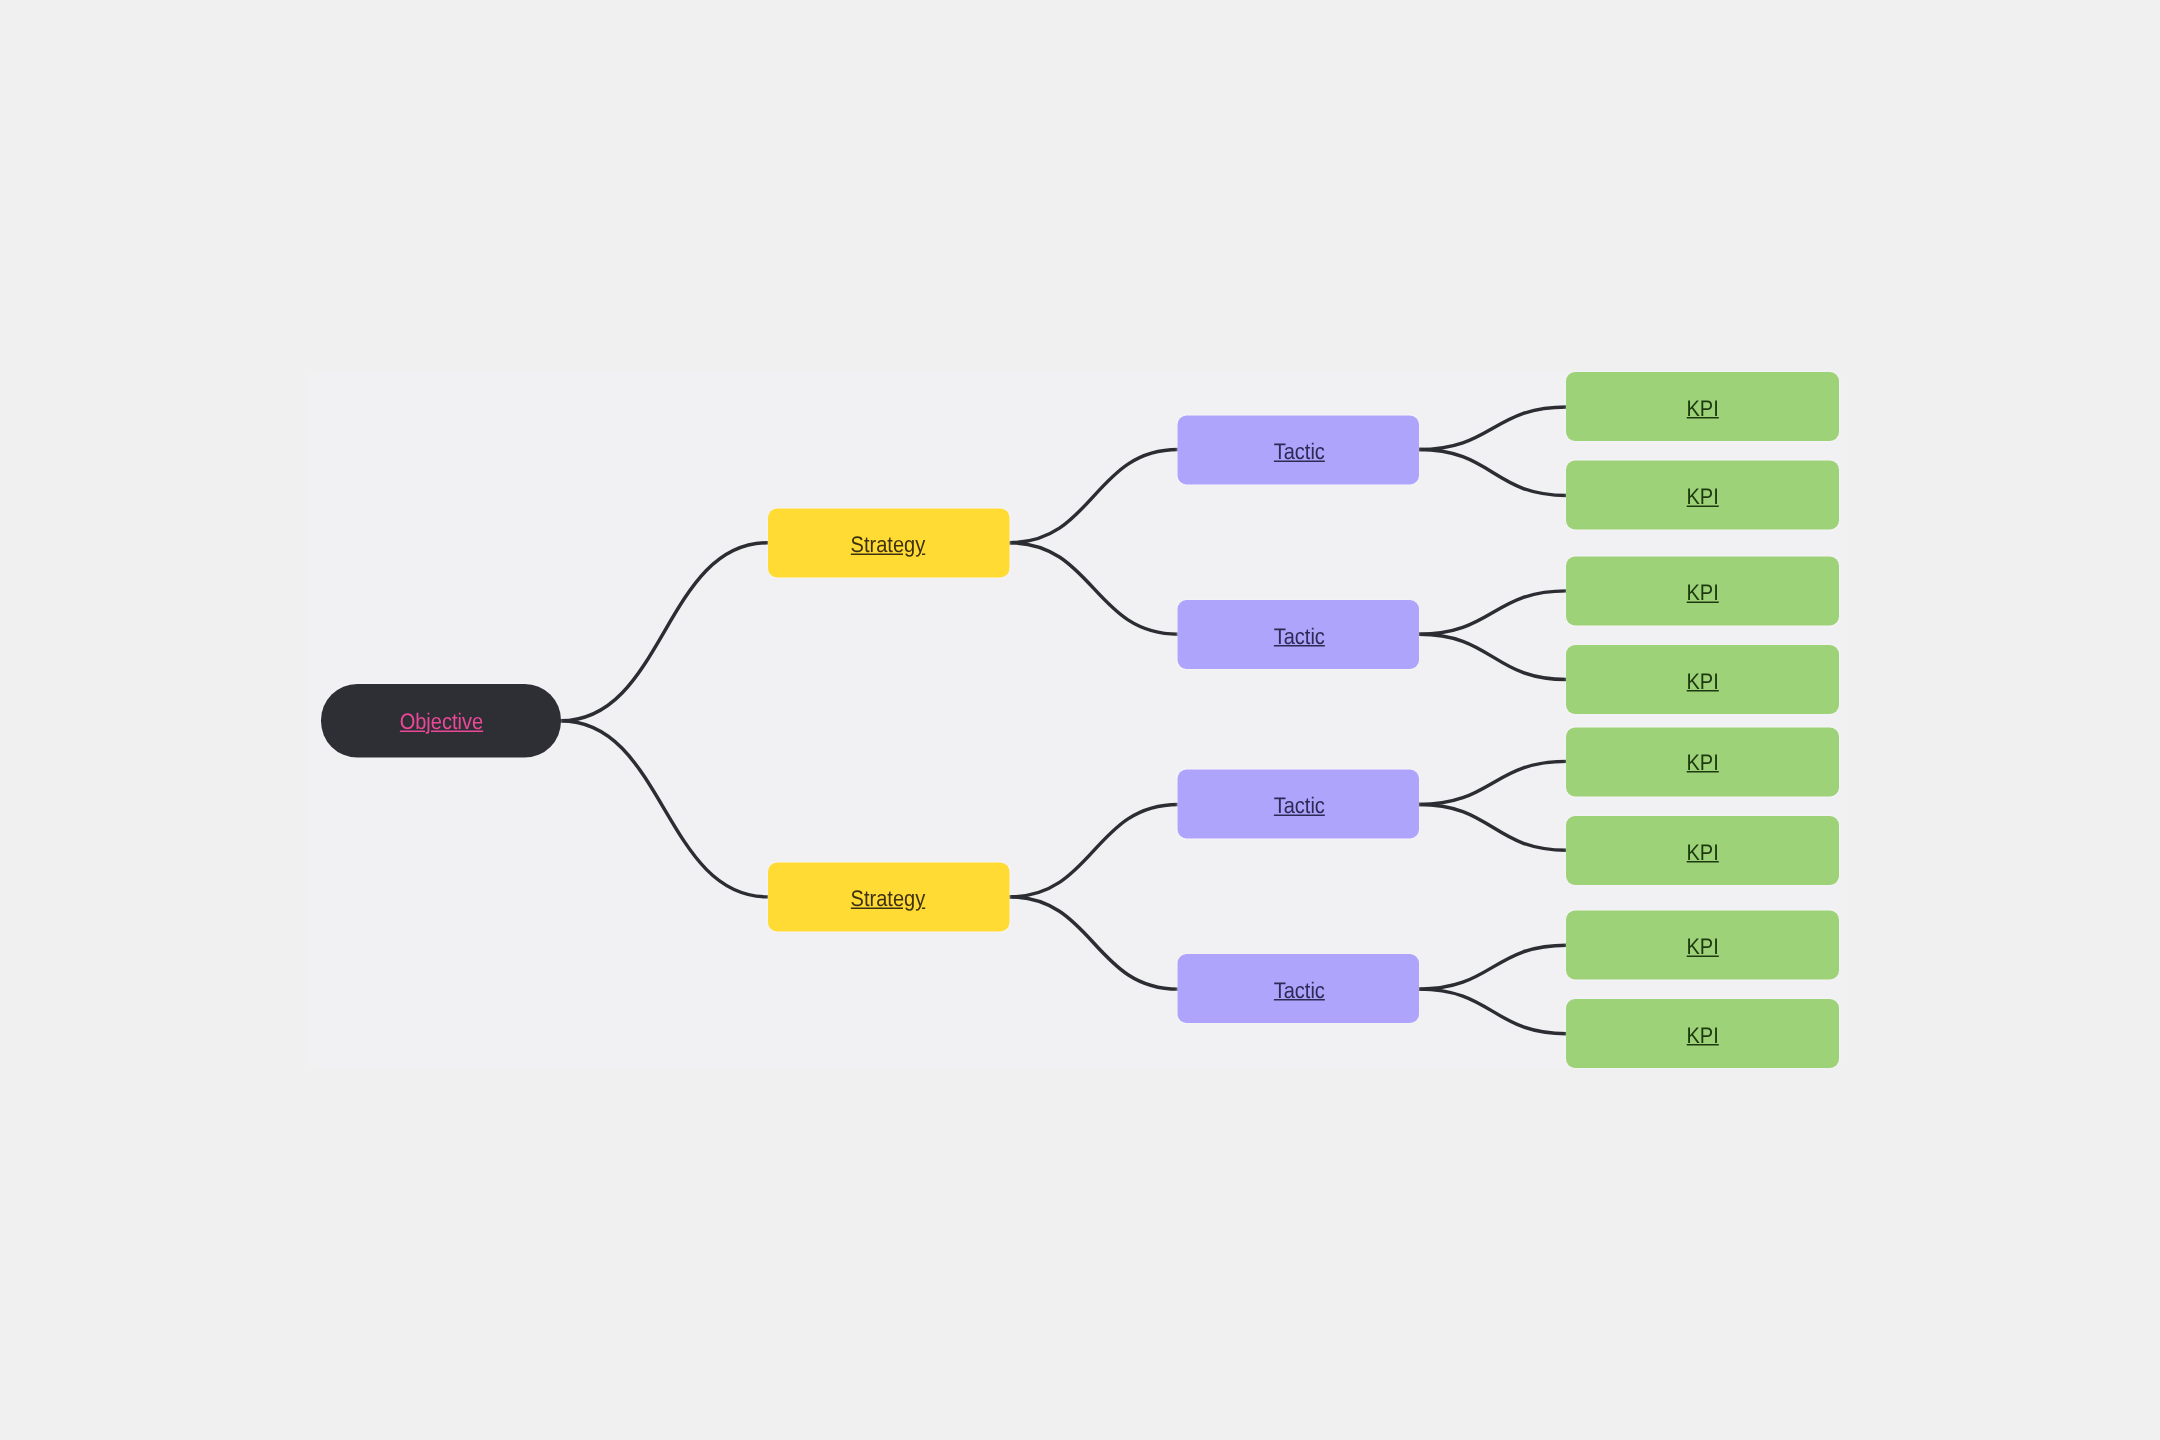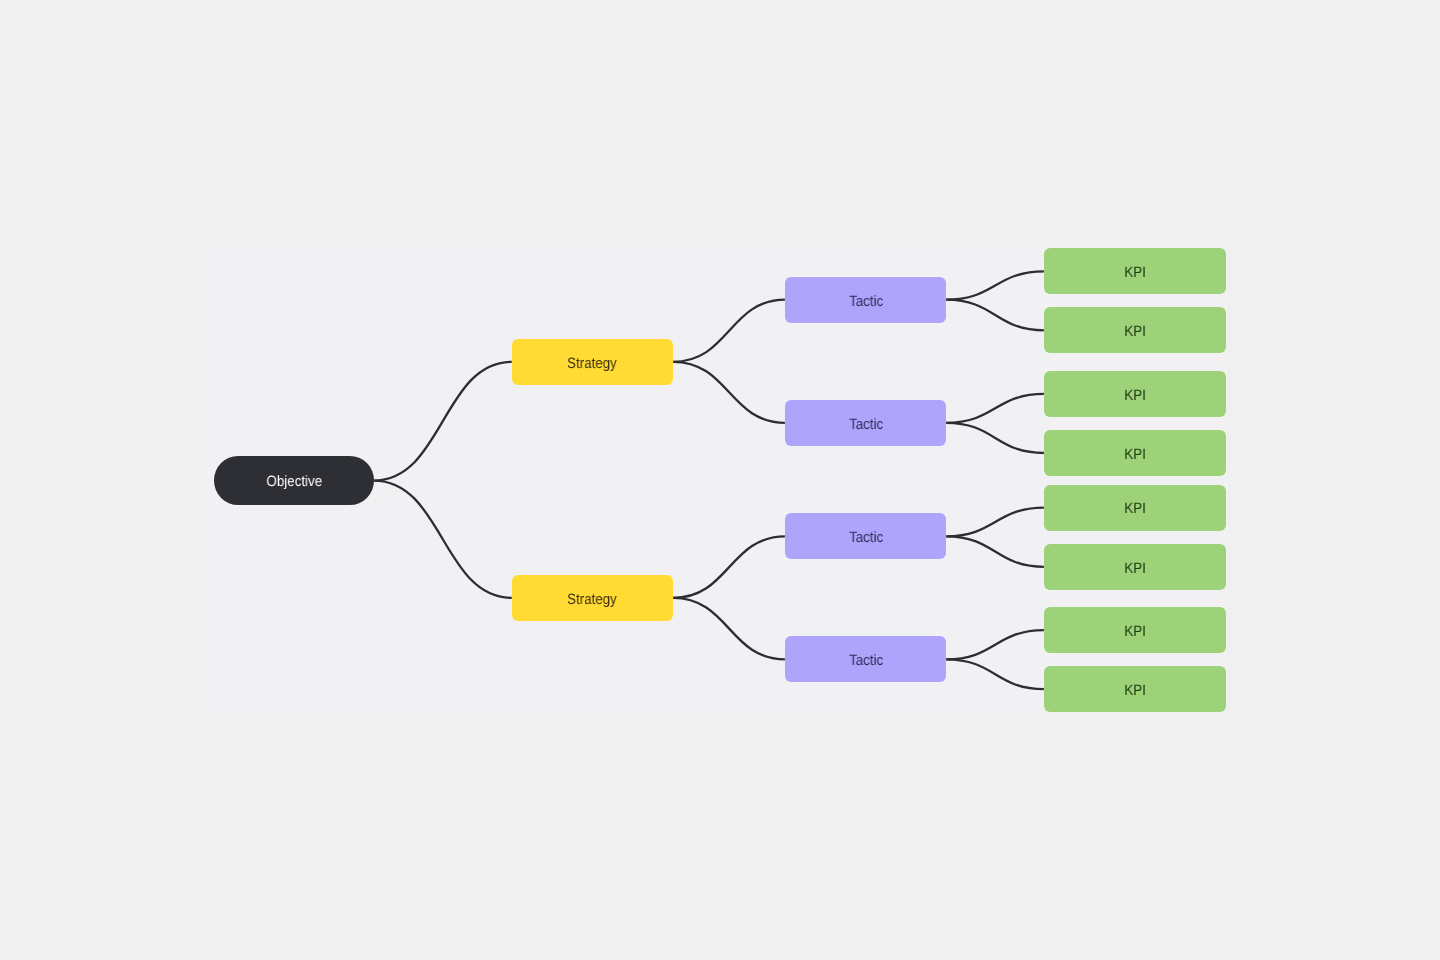--- a/index.html
+++ b/index.html
@@ -7,21 +7,21 @@
   body{width:1440px;height:960px;overflow:hidden;background:#f0f0f0;
        font-family:"Liberation Sans",sans-serif;
        -webkit-font-smoothing:antialiased;
        text-rendering:geometricPrecision;}
   #diagram-canvas{position:relative;width:1440px;height:960px;}
   #diagram-panel{position:absolute;background:#f1f1f3;}
   #edge-layer{position:absolute;left:0;top:0;width:1440px;height:960px;}
   #node-layer{position:absolute;left:0;top:0;width:1440px;height:960px;}
   .node{position:absolute;display:flex;align-items:center;justify-content:center;
         box-sizing:border-box;font-size:15px;line-height:1;
-        box-shadow:0 0 1.6px 0 rgba(255,255,255,0.6);}
+        box-shadow:0 0 1.6px 0 rgba(255,255,255,0.6);text-decoration:underline;}
   .node .node-label{display:block;white-space:nowrap;position:relative;top:1.4px;
         transform:scaleX(0.89) translateZ(0);transform-origin:center center;
         will-change:transform;}
   .edge{fill:none;stroke-linecap:butt;}
 </style>
 </head>
 <body style="background: rgb(240, 240, 240);">
 
 <div id="diagram-canvas">
 
@@ -39,21 +39,21 @@
     <path class="edge" d="M 946 422.8 C 995.2 422.8, 995.2 393.9, 1044.4 393.9" stroke="#2b2d32" stroke-width="2.3"></path>
     <path class="edge" d="M 946 422.8 C 995.2 422.8, 995.2 453, 1044.4 453" stroke="#2b2d32" stroke-width="2.3"></path>
     <path class="edge" d="M 946 536.3 C 995.2 536.3, 995.2 507.6, 1044.4 507.6" stroke="#2b2d32" stroke-width="2.3"></path>
     <path class="edge" d="M 946 536.3 C 995.2 536.3, 995.2 566.8, 1044.4 566.8" stroke="#2b2d32" stroke-width="2.3"></path>
     <path class="edge" d="M 946 659.4 C 995.2 659.4, 995.2 630.1, 1044.4 630.1" stroke="#2b2d32" stroke-width="2.3"></path>
     <path class="edge" d="M 946 659.4 C 995.2 659.4, 995.2 689.1, 1044.4 689.1" stroke="#2b2d32" stroke-width="2.3"></path>
   </svg>
 
   <div id="node-layer">
 
-    <div class="node" style="left: 214.3px; top: 456.4px; width: 159.4px; height: 48.3px; background: rgb(45, 47, 52); color: #ffffff; font-size: 15px; border-radius: 24.15px;">
+    <div class="node" style="left: 214.3px; top: 456.4px; width: 159.4px; height: 48.3px; background: rgb(45, 47, 52); color: #ec4899; font-size: 15px; border-radius: 24.15px;">
       <span class="node-label">Objective</span>
     </div>
 
     <div class="node" style="left: 511.9px; top: 338.8px; width: 161px; height: 46px; background: rgb(255, 219, 51); color: rgb(61, 49, 18); font-size: 15px; border-radius: 6px;">
       <span class="node-label">Strategy</span>
     </div>
     <div class="node" style="left: 511.9px; top: 574.9px; width: 161px; height: 46px; background: rgb(255, 219, 51); color: rgb(61, 49, 18); font-size: 15px; border-radius: 6px;">
       <span class="node-label">Strategy</span>
     </div>
 

